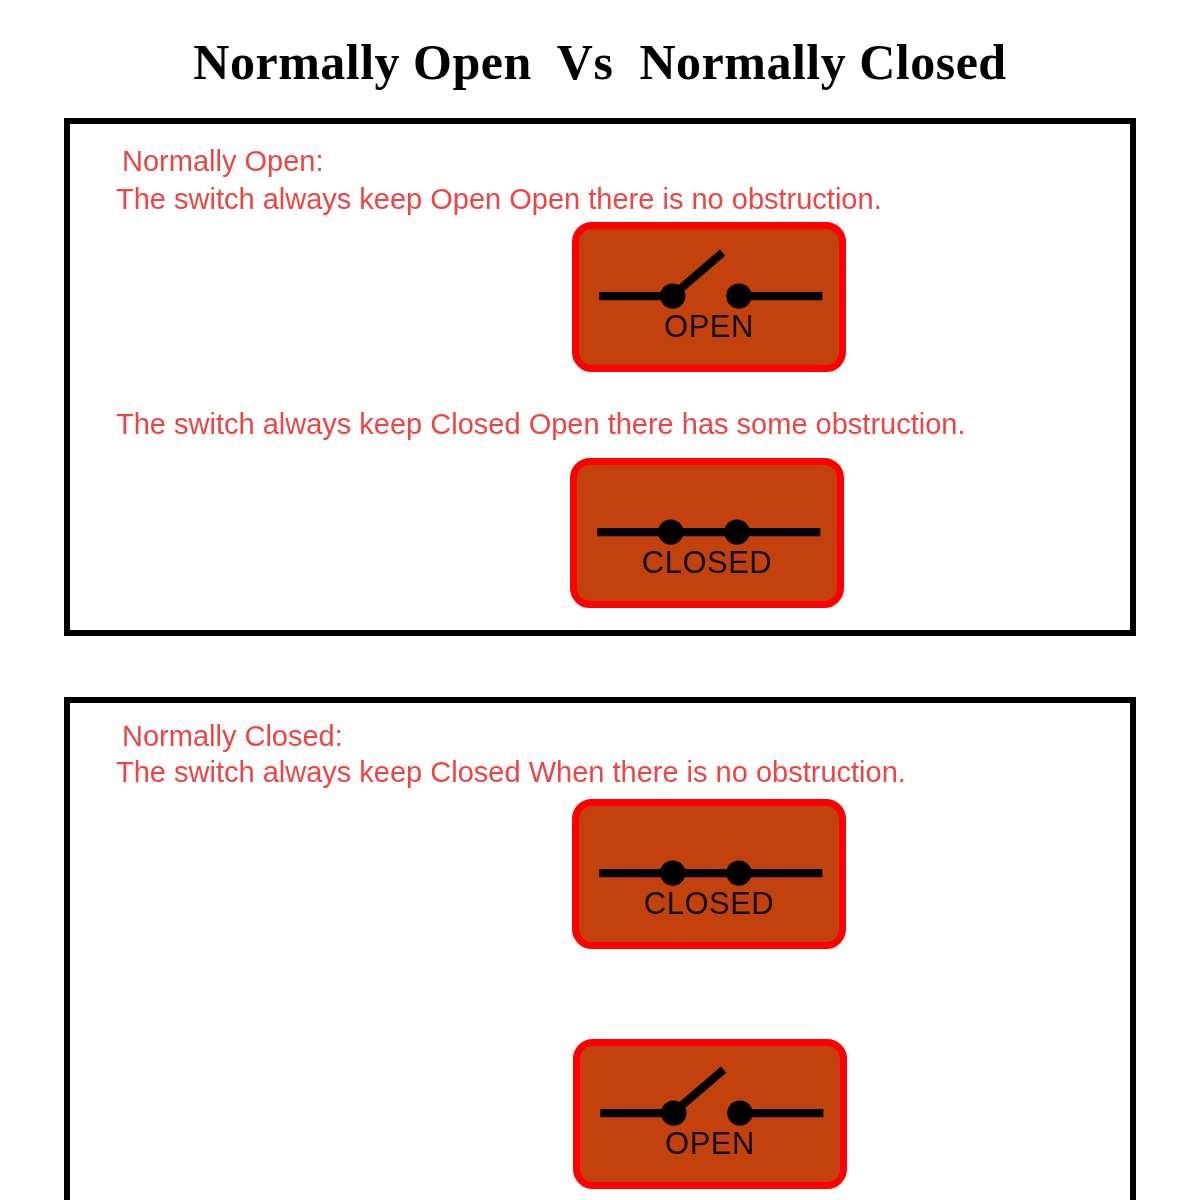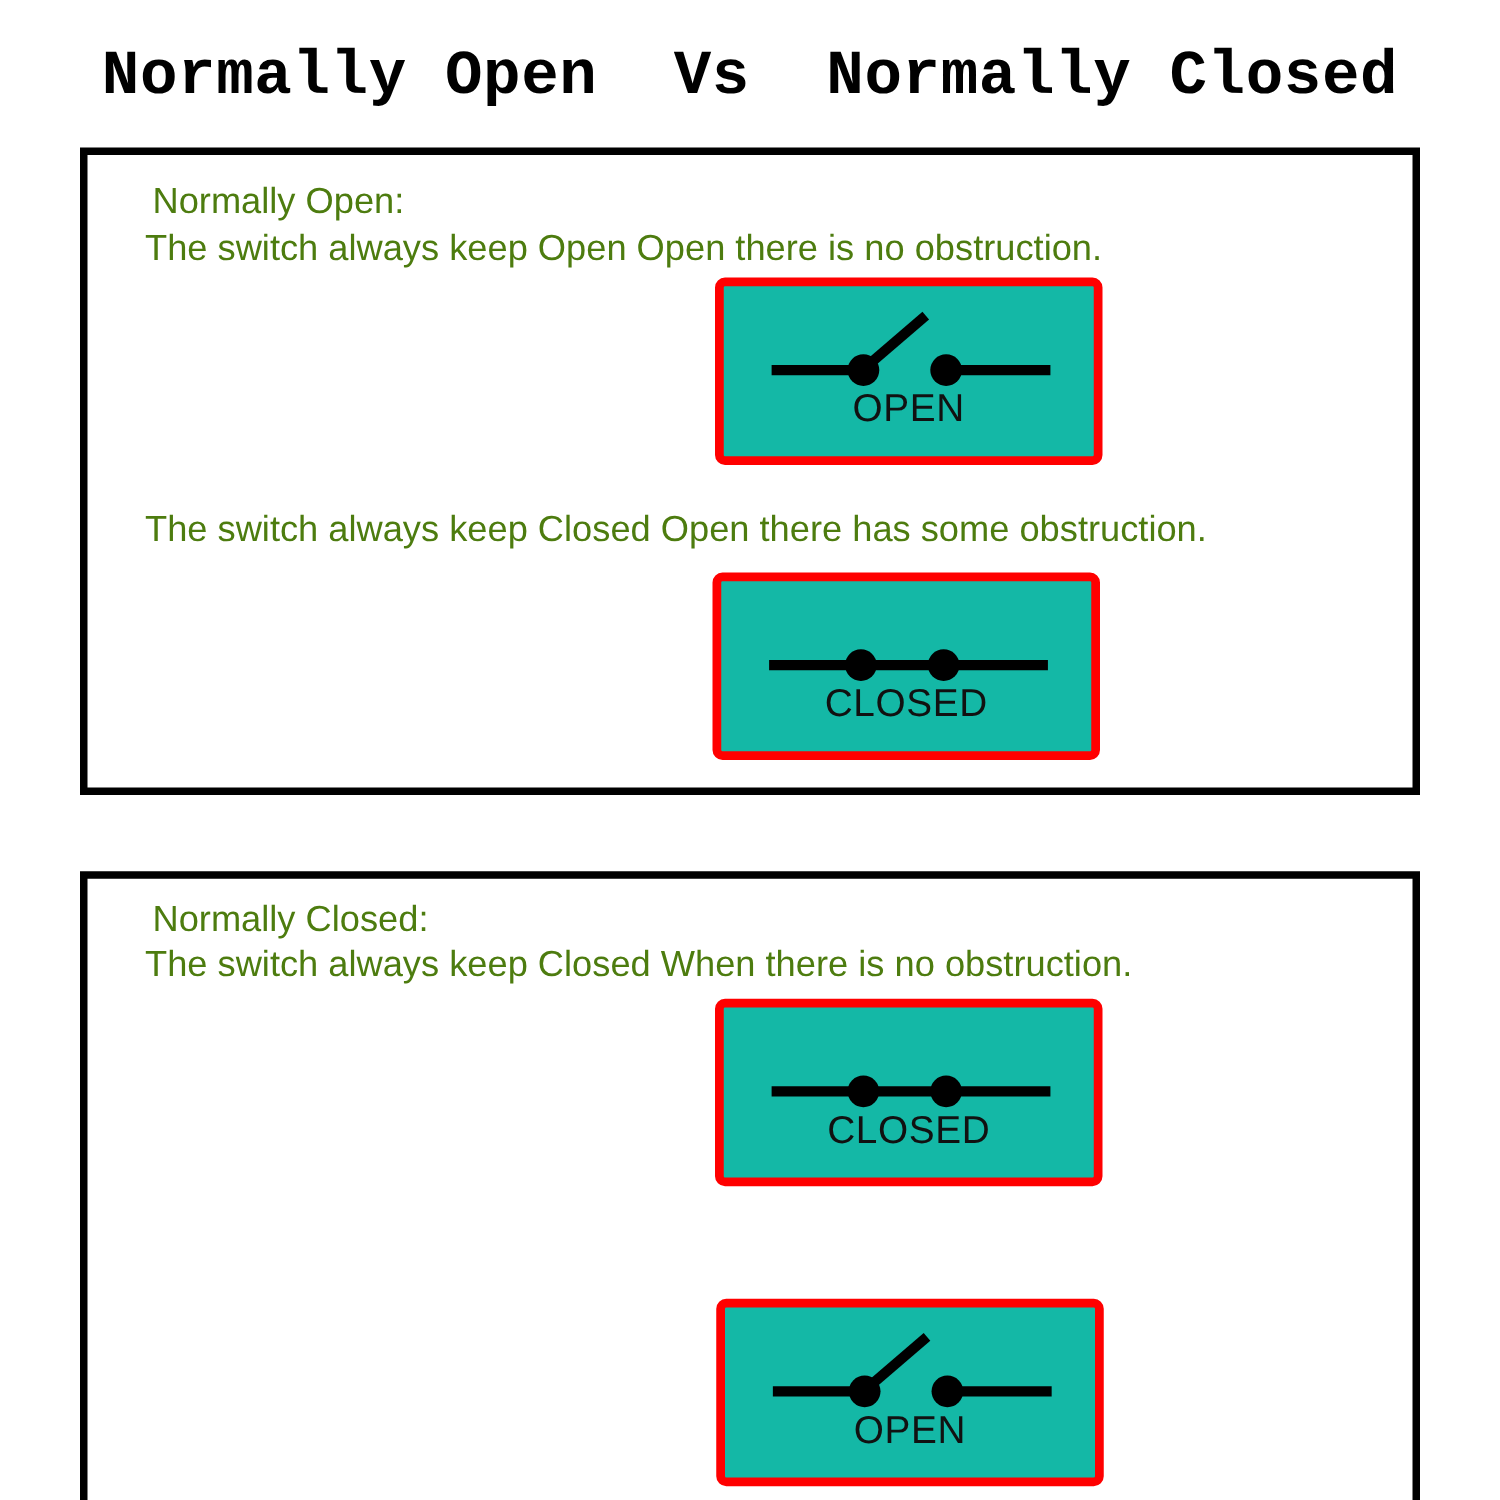--- a/index.html
+++ b/index.html
@@ -16,21 +16,21 @@
     position: relative;
   }
 
   
   .title {
     position: absolute;
     left: 0;
     top: 34px;
     width: 1200px;
     text-align: center;
-    font-family: Liberation Mono, monospace;
+    font-family: Liberation Serif, serif;
     font-weight: bold;
     font-size: 50px;
     line-height: 56px;
     letter-spacing: 0.5px;
     white-space: pre;
     color: #000000;
   }
 
   
   .panel {
@@ -49,45 +49,45 @@
     width: 100%;
     height: 100%;
   }
 
   
   .line {
     position: absolute;
     font-family: "Liberation Sans", sans-serif;
     font-size: 29px;
     line-height: 34px;
-    color: #4d7c0f;
+    color: #ef4444;
     white-space: nowrap;
     font-stretch: condensed;
   }
   .heading-line { left: 52px; }
   .body-line    { left: 46px; }
 
   
   #no-heading  { top: 20px; }
   #no-line-1   { top: 58px; }
   #no-line-2   { top: 283px; }
   
   #nc-heading  { top: 16px; }
   #nc-line-1   { top: 52px; }
   #nc-line-2   { top: 277px; }
 
   
   .symbol-box {
     position: absolute;
-    width: 310px;
+    width: 274px;
     height: 150px;
     border: 7px solid #FF0000;
-    border-radius: 8px;
+    border-radius: 20px;
     box-sizing: border-box;
-    background: #14b8a6;
+    background: #c2410c;
   }
   #no-box-open    { left: 502px; top: 98px; }
   #no-box-closed  { left: 500px; top: 334px; }
   #nc-box-closed  { left: 502px; top: 96px; }
   #nc-box-open    { left: 503px; top: 336px; }
 
   .symbol-svg {
     position: absolute;
     left: 0;
     top: 0;

